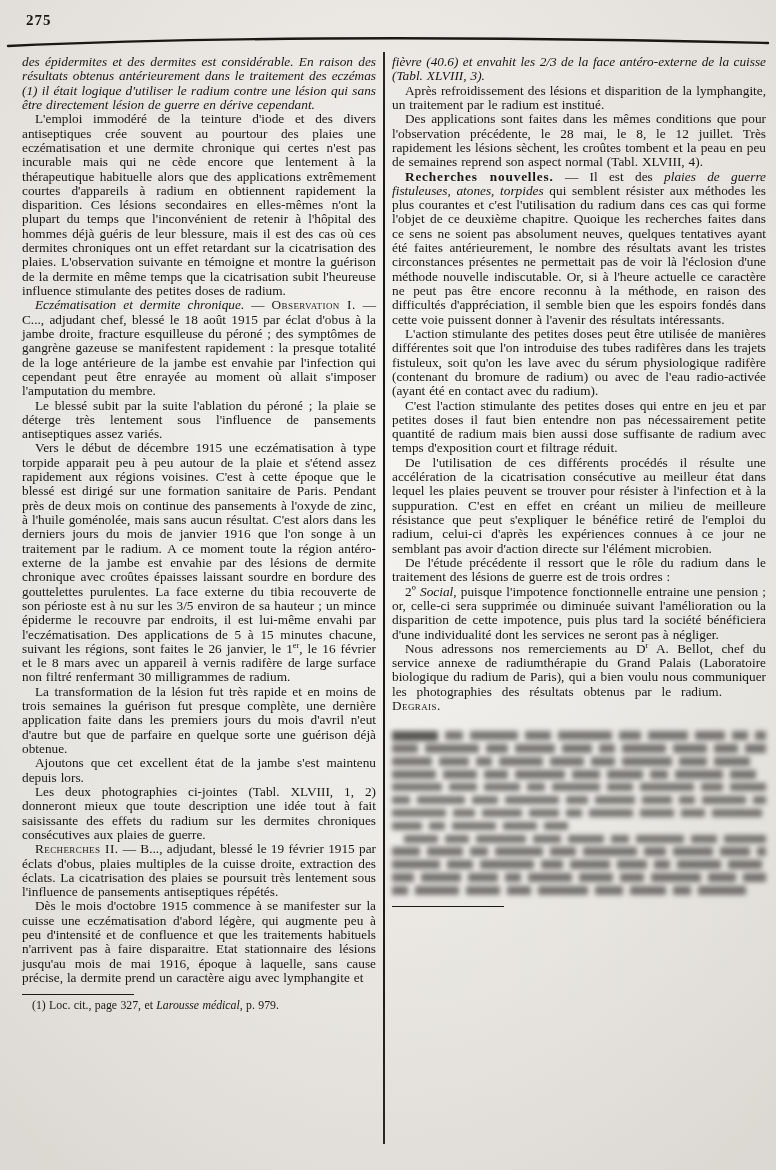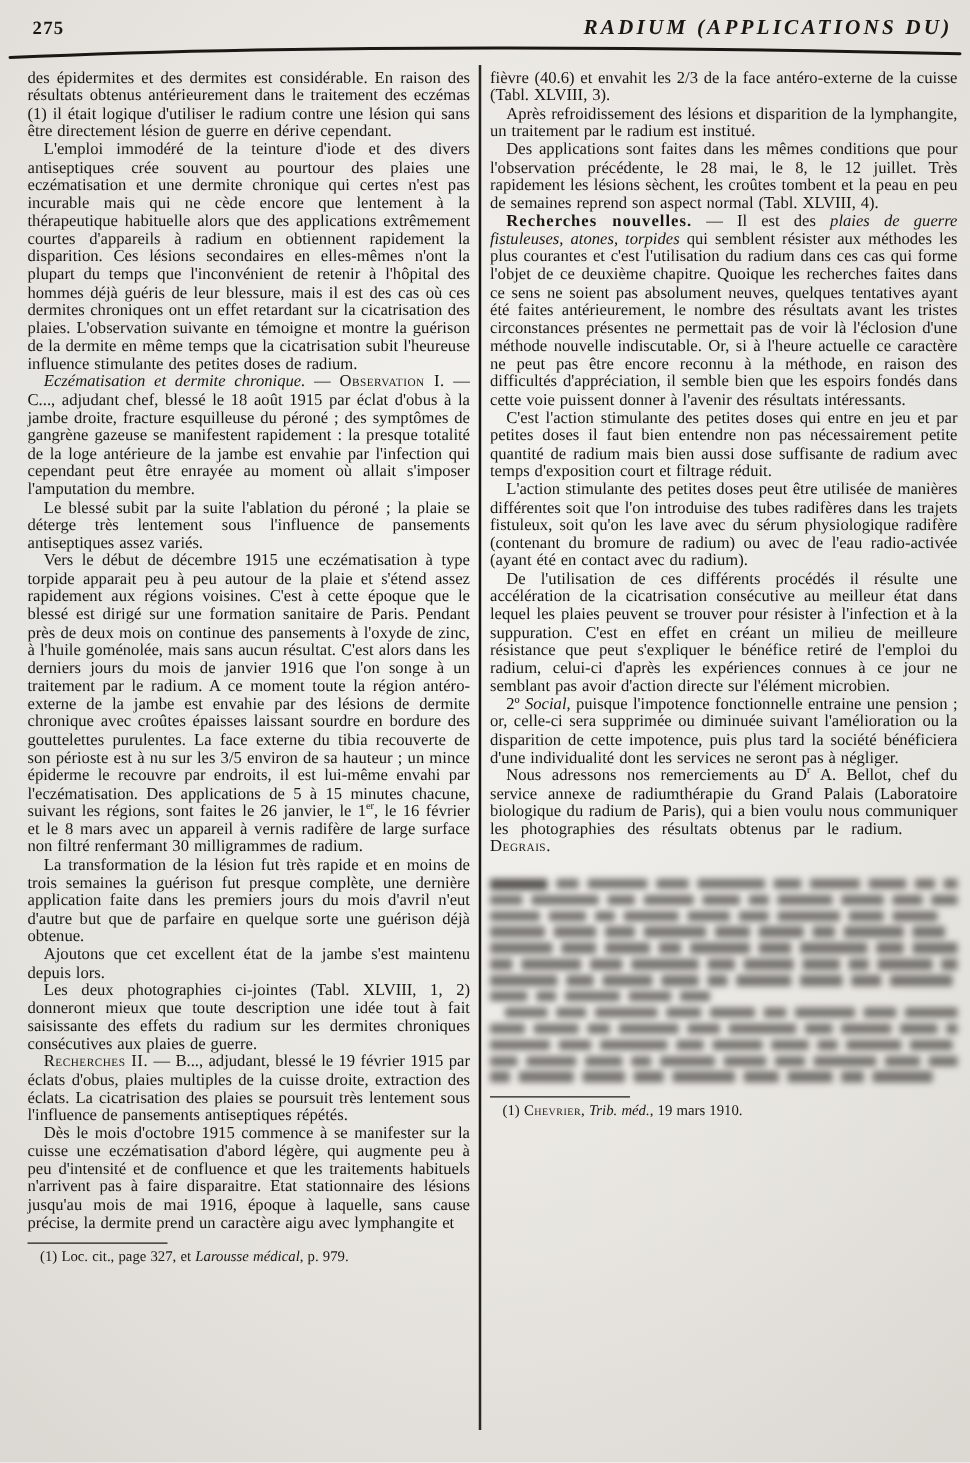--- a/index.html
+++ b/index.html
@@ -26,21 +26,21 @@
     background:linear-gradient(180deg,#2a2824,#17150f 15%,#201d18 85%,#2a2824);
   }
   .col{
     position:absolute;top:55px;
     font-size:13.3px;line-height:14.32px;text-align:justify;
     word-spacing:0.6px;
   }
   .col-left{left:22px;width:354px;}
   .col-right{left:392px;width:374px;}
   .para{text-indent:13px;margin:0;}
-  .para.noindent{text-indent:0;}
+  .para.noindent{text-indent:0;font-style:italic;}
   .rs-i{font-style:italic;}
   .rs-bh{font-weight:bold;letter-spacing:0.8px;}
   .rs-sc{font-variant:small-caps;letter-spacing:0.4px;}
   .rs-sup{vertical-align:super;font-size:0.62em;line-height:0;}
   .rs-sp{display:inline-block;width:44px;}
   .footnote-rule{
     width:112px;height:0;border-top:1.6px solid #1d1b17;
     margin:9px 0 4px 0;
   }
   .footnote{
@@ -55,21 +55,20 @@
     display:inline-block;height:8.5px;margin-right:7px;margin-top:2px;
     background:#4c4a46;border-radius:1px;vertical-align:top;
   }
   .blur-line span.dark{background:#201e1b;height:9.5px;}
 </style>
 </head>
 <body>
 
 <div class="page-header">
   <span class="page-num">275</span>
-  <span class="page-title">RADIUM (APPLICATIONS DU)</span>
 </div>
 
 <svg class="header-rule" viewBox="0 0 768 16">
   <path d="M4,12 C180,4 420,1 764,9" stroke="#1a1814" stroke-width="2.4" fill="none" stroke-linecap="round"></path>
 </svg>
 
 <div class="divider"></div>
 
 <div class="col col-left" id="col-left">
     <p class="para noindent"><span>des épidermites et des dermites est considérable. En raison des résultats obtenus antérieurement dans le traitement des eczémas (1) il était logique d'utiliser le radium contre une lésion qui sans être directement lésion de guerre en dérive cependant.</span></p>
@@ -83,35 +82,35 @@
     <p class="para"><span class="rs-sc">Recherches II.</span><span> — B..., adjudant, blessé le 19 février 1915 par éclats d'obus, plaies multiples de la cuisse droite, extraction des éclats. La cicatrisation des plaies se poursuit très lentement sous l'influence de pansements antiseptiques répétés.</span></p>
     <p class="para"><span>Dès le mois d'octobre 1915 commence à se manifester sur la cuisse une eczématisation d'abord légère, qui augmente peu à peu d'intensité et de confluence et que les traitements habituels n'arrivent pas à faire disparaitre. Etat stationnaire des lésions jusqu'au mois de mai 1916, époque à laquelle, sans cause précise, la dermite prend un caractère aigu avec lymphangite et</span></p>
     <div class="footnote-rule"></div>
     <div class="footnote"><span>(1) Loc. cit., page 327, et </span><span class="rs-i">Larousse médical</span><span>, p. 979.</span></div>
   </div>
 <div class="col col-right" id="col-right">
     <p class="para noindent"><span>fièvre (40.6) et envahit les 2/3 de la face antéro-externe de la cuisse (Tabl. XLVIII, 3).</span></p>
     <p class="para"><span>Après refroidissement des lésions et disparition de la lymphangite, un traitement par le radium est institué.</span></p>
     <p class="para"><span>Des applications sont faites dans les mêmes conditions que pour l'observation précédente, le 28 mai, le 8, le 12 juillet. Très rapidement les lésions sèchent, les croûtes tombent et la peau en peu de semaines reprend son aspect normal (Tabl. XLVIII, 4).</span></p>
     <p class="para"><span class="rs-bh">Recherches nouvelles.</span><span> — Il est des </span><span class="rs-i">plaies de guerre fistuleuses, atones, torpides</span><span> qui semblent résister aux méthodes les plus courantes et c'est l'utilisation du radium dans ces cas qui forme l'objet de ce deuxième chapitre. Quoique les recherches faites dans ce sens ne soient pas absolument neuves, quelques tentatives ayant été faites antérieurement, le nombre des résultats avant les tristes circonstances présentes ne permettait pas de voir là l'éclosion d'une méthode nouvelle indiscutable. Or, si à l'heure actuelle ce caractère ne peut pas être encore reconnu à la méthode, en raison des difficultés d'appréciation, il semble bien que les espoirs fondés dans cette voie puissent donner à l'avenir des résultats intéressants.</span></p>
+    <p class="para"><span>L'action stimulante des petites doses peut être utilisée de manières différentes soit que l'on introduise des tubes radifères dans les trajets fistuleux, soit qu'on les lave avec du sérum physiologique radifère (contenant du bromure de radium) ou avec de l'eau radio-activée (ayant été en contact avec du radium).</span></p>
     <p class="para"><span>C'est l'action stimulante des petites doses qui entre en jeu et par petites doses il faut bien entendre non pas nécessairement petite quantité de radium mais bien aussi dose suffisante de radium avec temps d'exposition court et filtrage réduit.</span></p>
-    <p class="para"><span>L'action stimulante des petites doses peut être utilisée de manières différentes soit que l'on introduise des tubes radifères dans les trajets fistuleux, soit qu'on les lave avec du sérum physiologique radifère (contenant du bromure de radium) ou avec de l'eau radio-activée (ayant été en contact avec du radium).</span></p>
     <p class="para"><span>De l'utilisation de ces différents procédés il résulte une accélération de la cicatrisation consécutive au meilleur état dans lequel les plaies peuvent se trouver pour résister à l'infection et à la suppuration. C'est en effet en créant un milieu de meilleure résistance que peut s'expliquer le bénéfice retiré de l'emploi du radium, celui-ci d'après les expériences connues à ce jour ne semblant pas avoir d'action directe sur l'élément microbien.</span></p>
+    <p class="para"><span>De l'étude précédente il ressort que le rôle du radium dans le traitement des lésions de guerre est de trois ordres :</span></p>
     <p class="para"><span>2º </span><span class="rs-i">Social</span><span>, puisque l'impotence fonctionnelle entraine une pension ; or, celle-ci sera supprimée ou diminuée suivant l'amélioration ou la disparition de cette impotence, puis plus tard la société bénéficiera d'une individualité dont les services ne seront pas à négliger.</span></p>
     <p class="para"><span>Nous adressons nos remerciements au D</span><span class="rs-sup">r</span><span> A. Bellot, chef du service annexe de radiumthérapie du Grand Palais (Laboratoire biologique du radium de Paris), qui a bien voulu nous communiquer les photographies des résultats obtenus par le radium.</span><span class="rs-sp"></span><span class="rs-sc">Degrais.</span></p>
     <div class="blur-block">
       <div class="blur-line"><span class="dark" style="width: 46px;"></span><span style="width: 18px;"></span><span style="width: 48px;"></span><span style="width: 26px;"></span><span style="width: 54px;"></span><span style="width: 22px;"></span><span style="width: 40px;"></span><span style="width: 30px;"></span><span style="width: 16px;"></span><span style="width: 44px;"></span></div>
       <div class="blur-line"><span style="width: 26px;"></span><span style="width: 54px;"></span><span style="width: 22px;"></span><span style="width: 40px;"></span><span style="width: 30px;"></span><span style="width: 16px;"></span><span style="width: 44px;"></span><span style="width: 34px;"></span><span style="width: 24px;"></span><span style="width: 50px;"></span></div>
       <div class="blur-line"><span style="width: 40px;"></span><span style="width: 30px;"></span><span style="width: 16px;"></span><span style="width: 44px;"></span><span style="width: 34px;"></span><span style="width: 24px;"></span><span style="width: 50px;"></span><span style="width: 28px;"></span><span style="width: 36px;"></span></div>
       <div class="blur-line"><span style="width: 44px;"></span><span style="width: 34px;"></span><span style="width: 24px;"></span><span style="width: 50px;"></span><span style="width: 28px;"></span><span style="width: 36px;"></span><span style="width: 18px;"></span><span style="width: 48px;"></span><span style="width: 26px;"></span></div>
       <div class="blur-line"><span style="width: 50px;"></span><span style="width: 28px;"></span><span style="width: 36px;"></span><span style="width: 18px;"></span><span style="width: 48px;"></span><span style="width: 26px;"></span><span style="width: 54px;"></span><span style="width: 22px;"></span><span style="width: 40px;"></span></div>
       <div class="blur-line"><span style="width: 18px;"></span><span style="width: 48px;"></span><span style="width: 26px;"></span><span style="width: 54px;"></span><span style="width: 22px;"></span><span style="width: 40px;"></span><span style="width: 30px;"></span><span style="width: 16px;"></span><span style="width: 44px;"></span><span style="width: 34px;"></span></div>
       <div class="blur-line"><span style="width: 54px;"></span><span style="width: 22px;"></span><span style="width: 40px;"></span><span style="width: 30px;"></span><span style="width: 16px;"></span><span style="width: 44px;"></span><span style="width: 34px;"></span><span style="width: 24px;"></span><span style="width: 50px;"></span></div>
       <div class="blur-line"><span style="width: 30px;"></span><span style="width: 16px;"></span><span style="width: 44px;"></span><span style="width: 34px;"></span><span style="width: 24px;"></span></div>
       <div class="blur-line"><span style="width: 34px; margin-left: 12px;"></span><span style="width: 24px;"></span><span style="width: 50px;"></span><span style="width: 28px;"></span><span style="width: 36px;"></span><span style="width: 18px;"></span><span style="width: 48px;"></span><span style="width: 26px;"></span><span style="width: 54px;"></span></div>
       <div class="blur-line"><span style="width: 28px;"></span><span style="width: 36px;"></span><span style="width: 18px;"></span><span style="width: 48px;"></span><span style="width: 26px;"></span><span style="width: 54px;"></span><span style="width: 22px;"></span><span style="width: 40px;"></span><span style="width: 30px;"></span><span style="width: 16px;"></span></div>
       <div class="blur-line"><span style="width: 48px;"></span><span style="width: 26px;"></span><span style="width: 54px;"></span><span style="width: 22px;"></span><span style="width: 40px;"></span><span style="width: 30px;"></span><span style="width: 16px;"></span><span style="width: 44px;"></span><span style="width: 34px;"></span></div>
       <div class="blur-line"><span style="width: 22px;"></span><span style="width: 40px;"></span><span style="width: 30px;"></span><span style="width: 16px;"></span><span style="width: 44px;"></span><span style="width: 34px;"></span><span style="width: 24px;"></span><span style="width: 50px;"></span><span style="width: 28px;"></span><span style="width: 36px;"></span></div>
       <div class="blur-line"><span style="width: 16px;"></span><span style="width: 44px;"></span><span style="width: 34px;"></span><span style="width: 24px;"></span><span style="width: 50px;"></span><span style="width: 28px;"></span><span style="width: 36px;"></span><span style="width: 18px;"></span><span style="width: 48px;"></span></div>
     </div>
     <div class="footnote-rule"></div>
-    <div class="footnote"><span>(1) </span><span class="rs-sc">Chevrier</span><span>, </span><span class="rs-i">Trib. méd.</span><span>, 19 mars 1910.</span></div>
   </div>
 
 </body></html>

